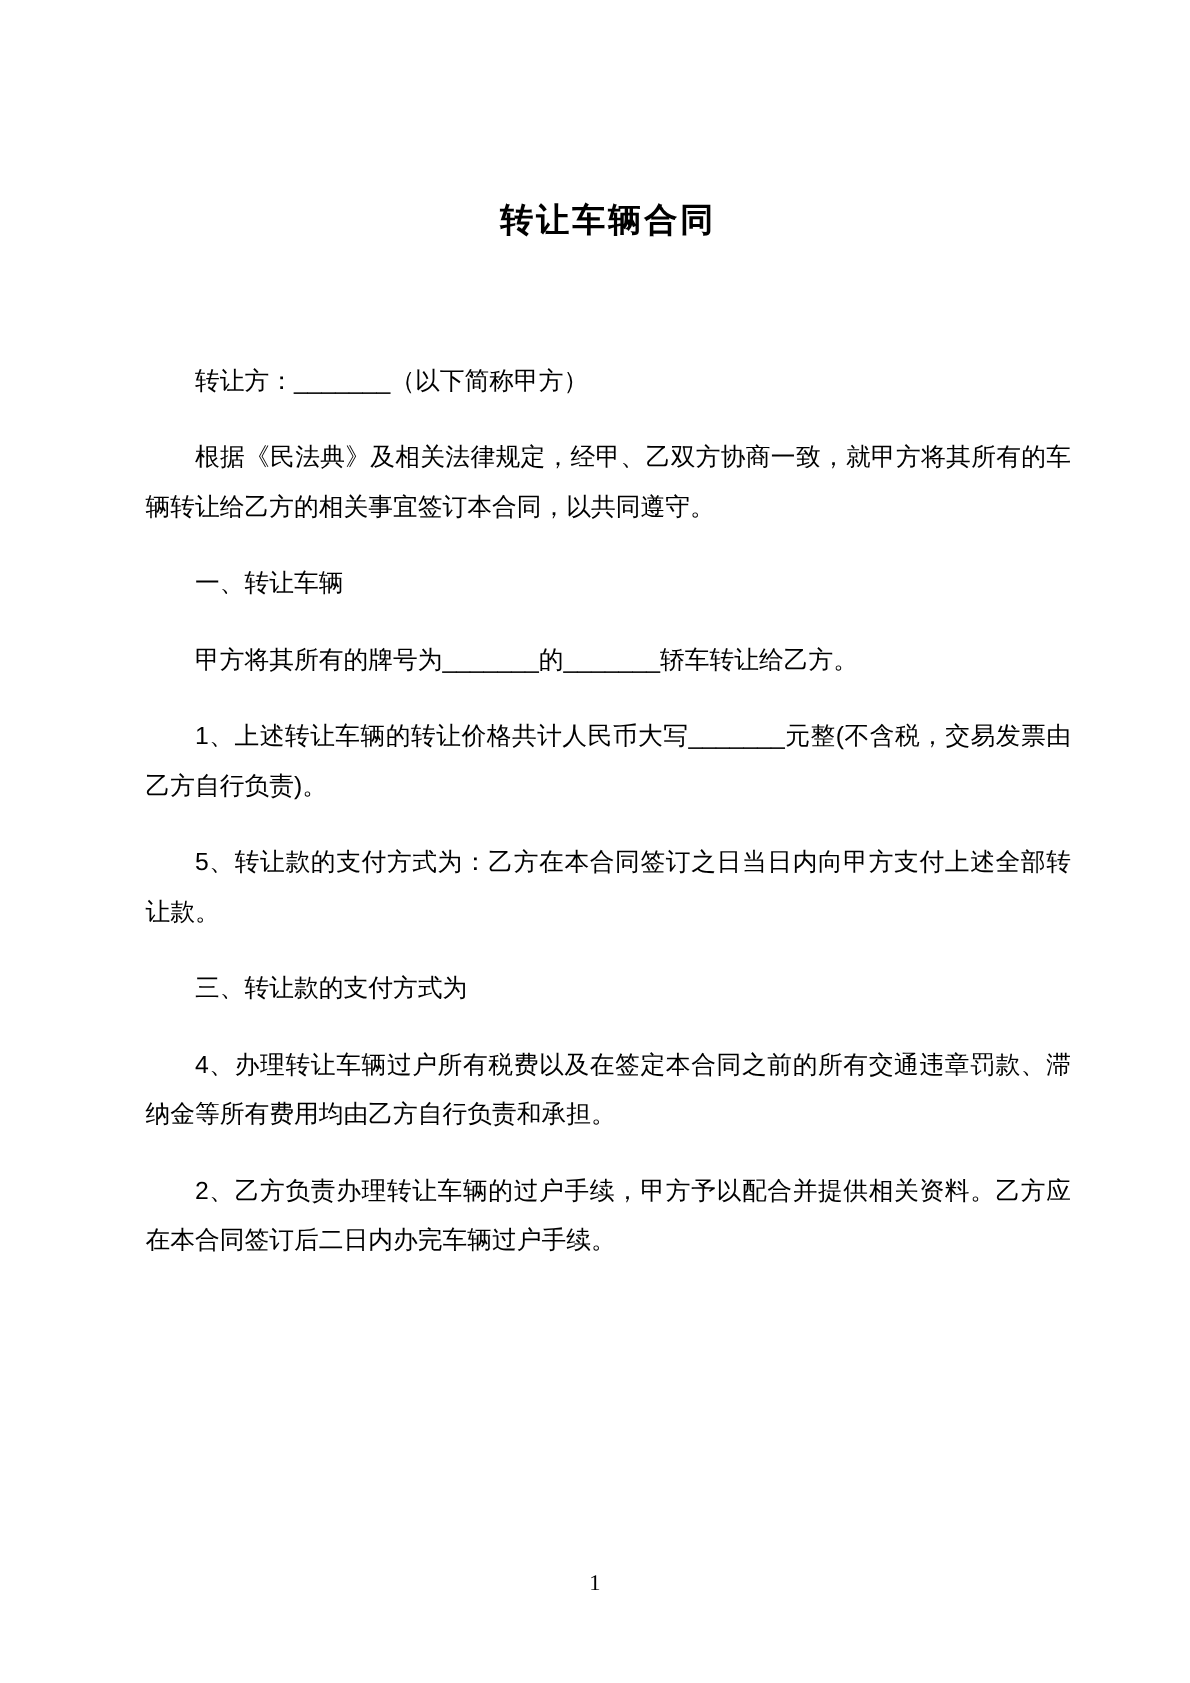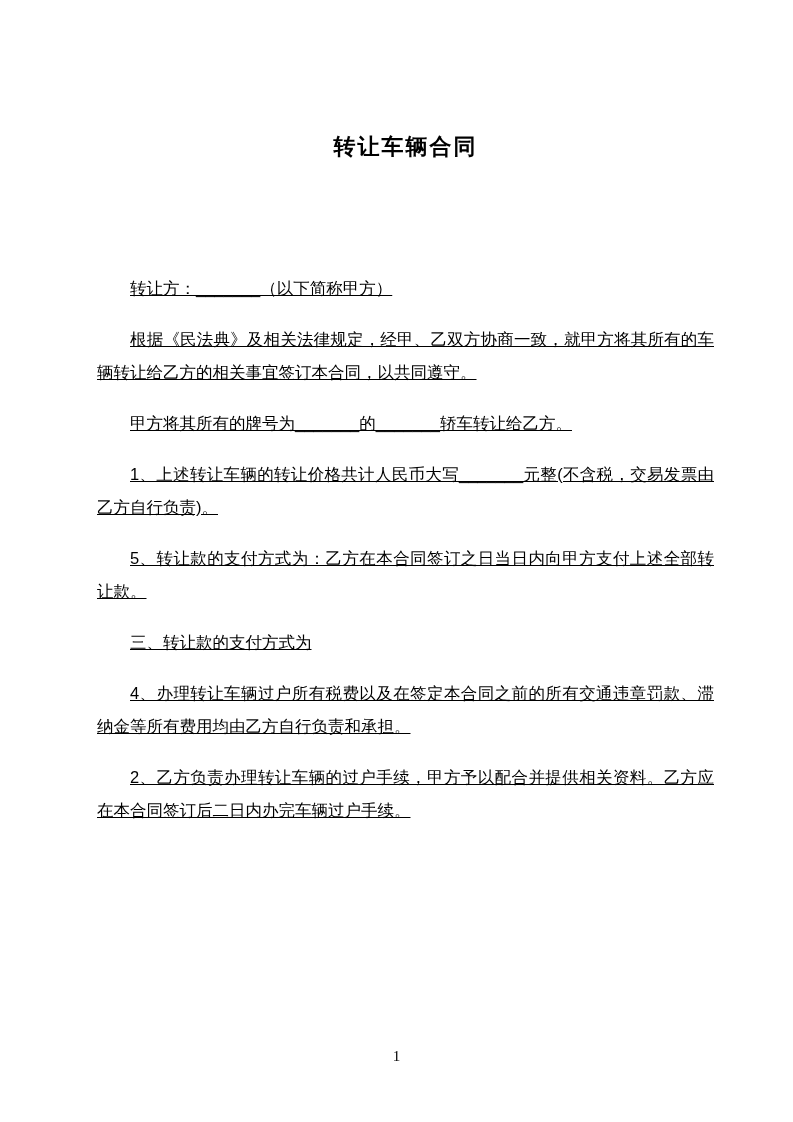--- a/index.html
+++ b/index.html
@@ -18,30 +18,29 @@
     box-sizing: border-box;
     padding: 0 79px 0 97px;
     overflow: hidden;
   }
   .doc-title {
     font-size: 22px;
     font-weight: bold;
     line-height: 32px;
     letter-spacing: 2px;
     text-align: center;
-    margin: 131px 0 109px 0;
+    margin: 131px 0 75px 0;
   }
   .para {
     font-size: 16.5px;
     line-height: 33px;
     margin: 18px 0 0 0;
     text-indent: 2em;
     text-align: justify;
     word-break: break-all;
-    text-decoration: underline;
   }
   .page-number {
     position: absolute;
     top: 1048px;
     left: 0;
     width: 100%;
     text-align: center;
     font-family: "Liberation Serif", serif;
     font-size: 15px;
     line-height: 16px;
@@ -52,20 +51,21 @@
 
 <div class="page">
 
   <h1 class="doc-title">转让车辆合同</h1>
 
   <p class="para">转让方：_______（以下简称甲方）</p>
 
 
   <p class="para">根据《民法典》及相关法律规定，经甲、乙双方协商一致，就甲方将其所有的车辆转让给乙方的相关事宜签订本合同，以共同遵守。</p>
 
+  <p class="para">一、转让车辆</p>
 
   <p class="para">甲方将其所有的牌号为_______的_______轿车转让给乙方。</p>
 
 
   <p class="para">1、上述转让车辆的转让价格共计人民币大写_______元整(不含税，交易发票由乙方自行负责)。</p>
 
   <p class="para">5、转让款的支付方式为：乙方在本合同签订之日当日内向甲方支付上述全部转让款。</p>
 
   <p class="para">三、转让款的支付方式为</p>
 

